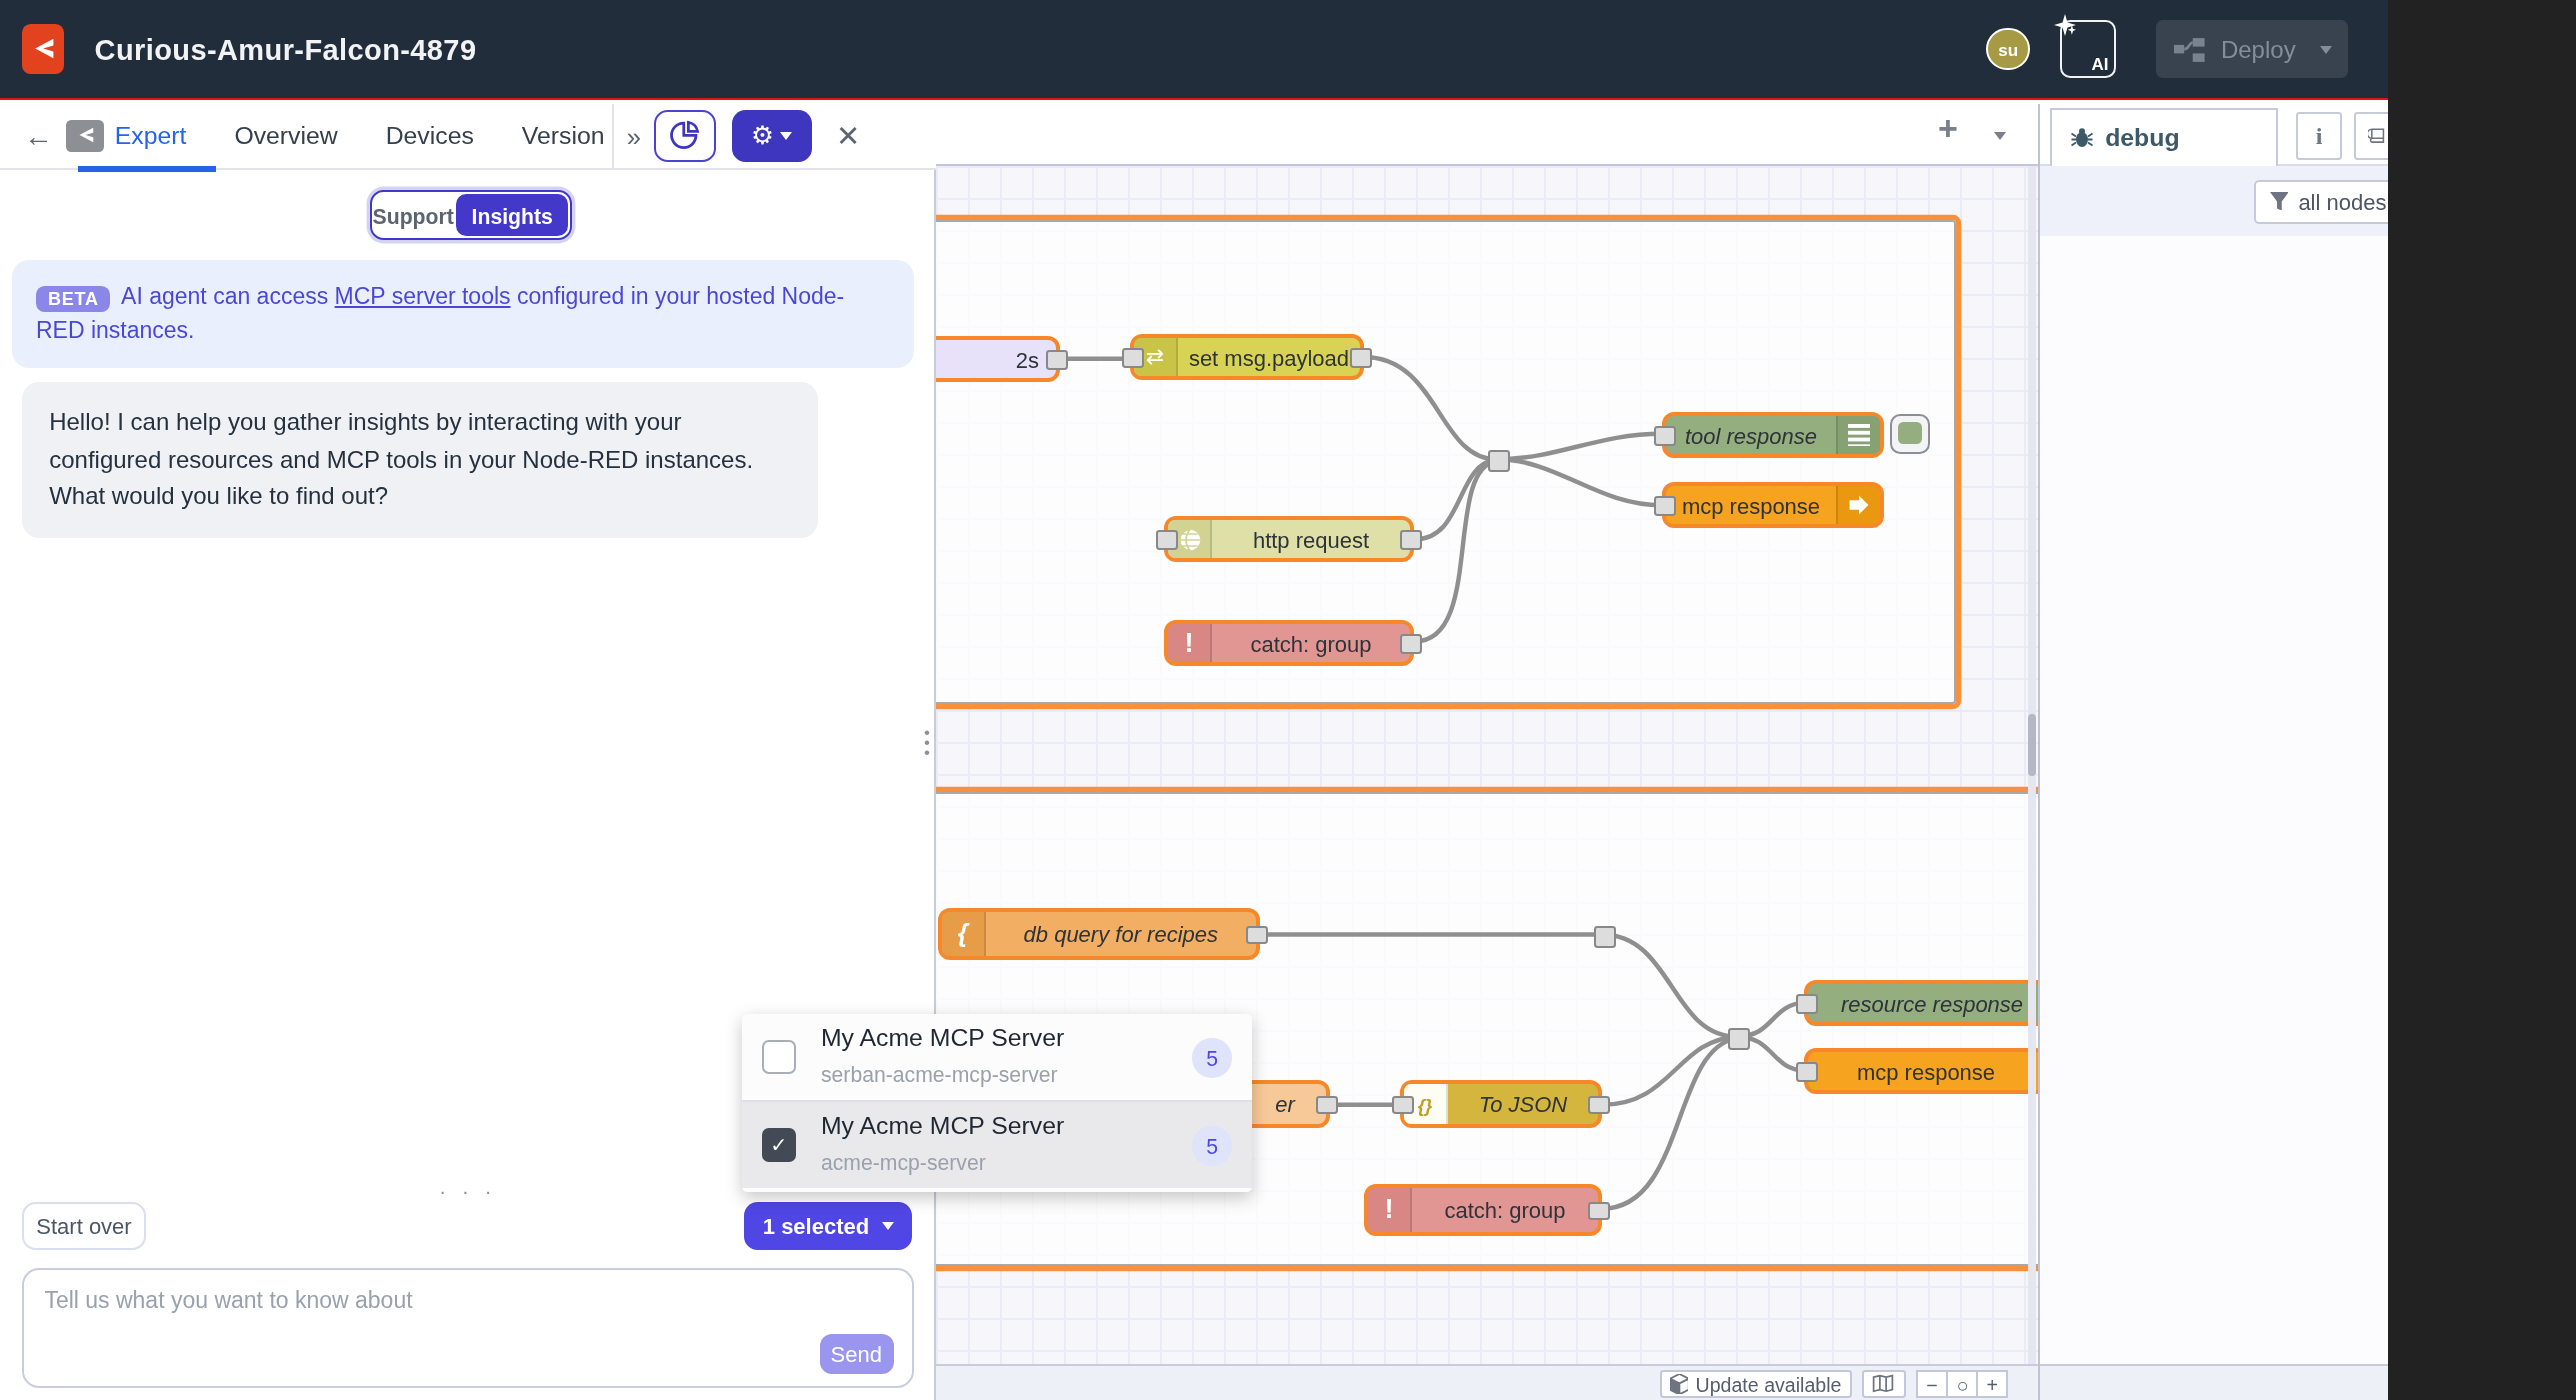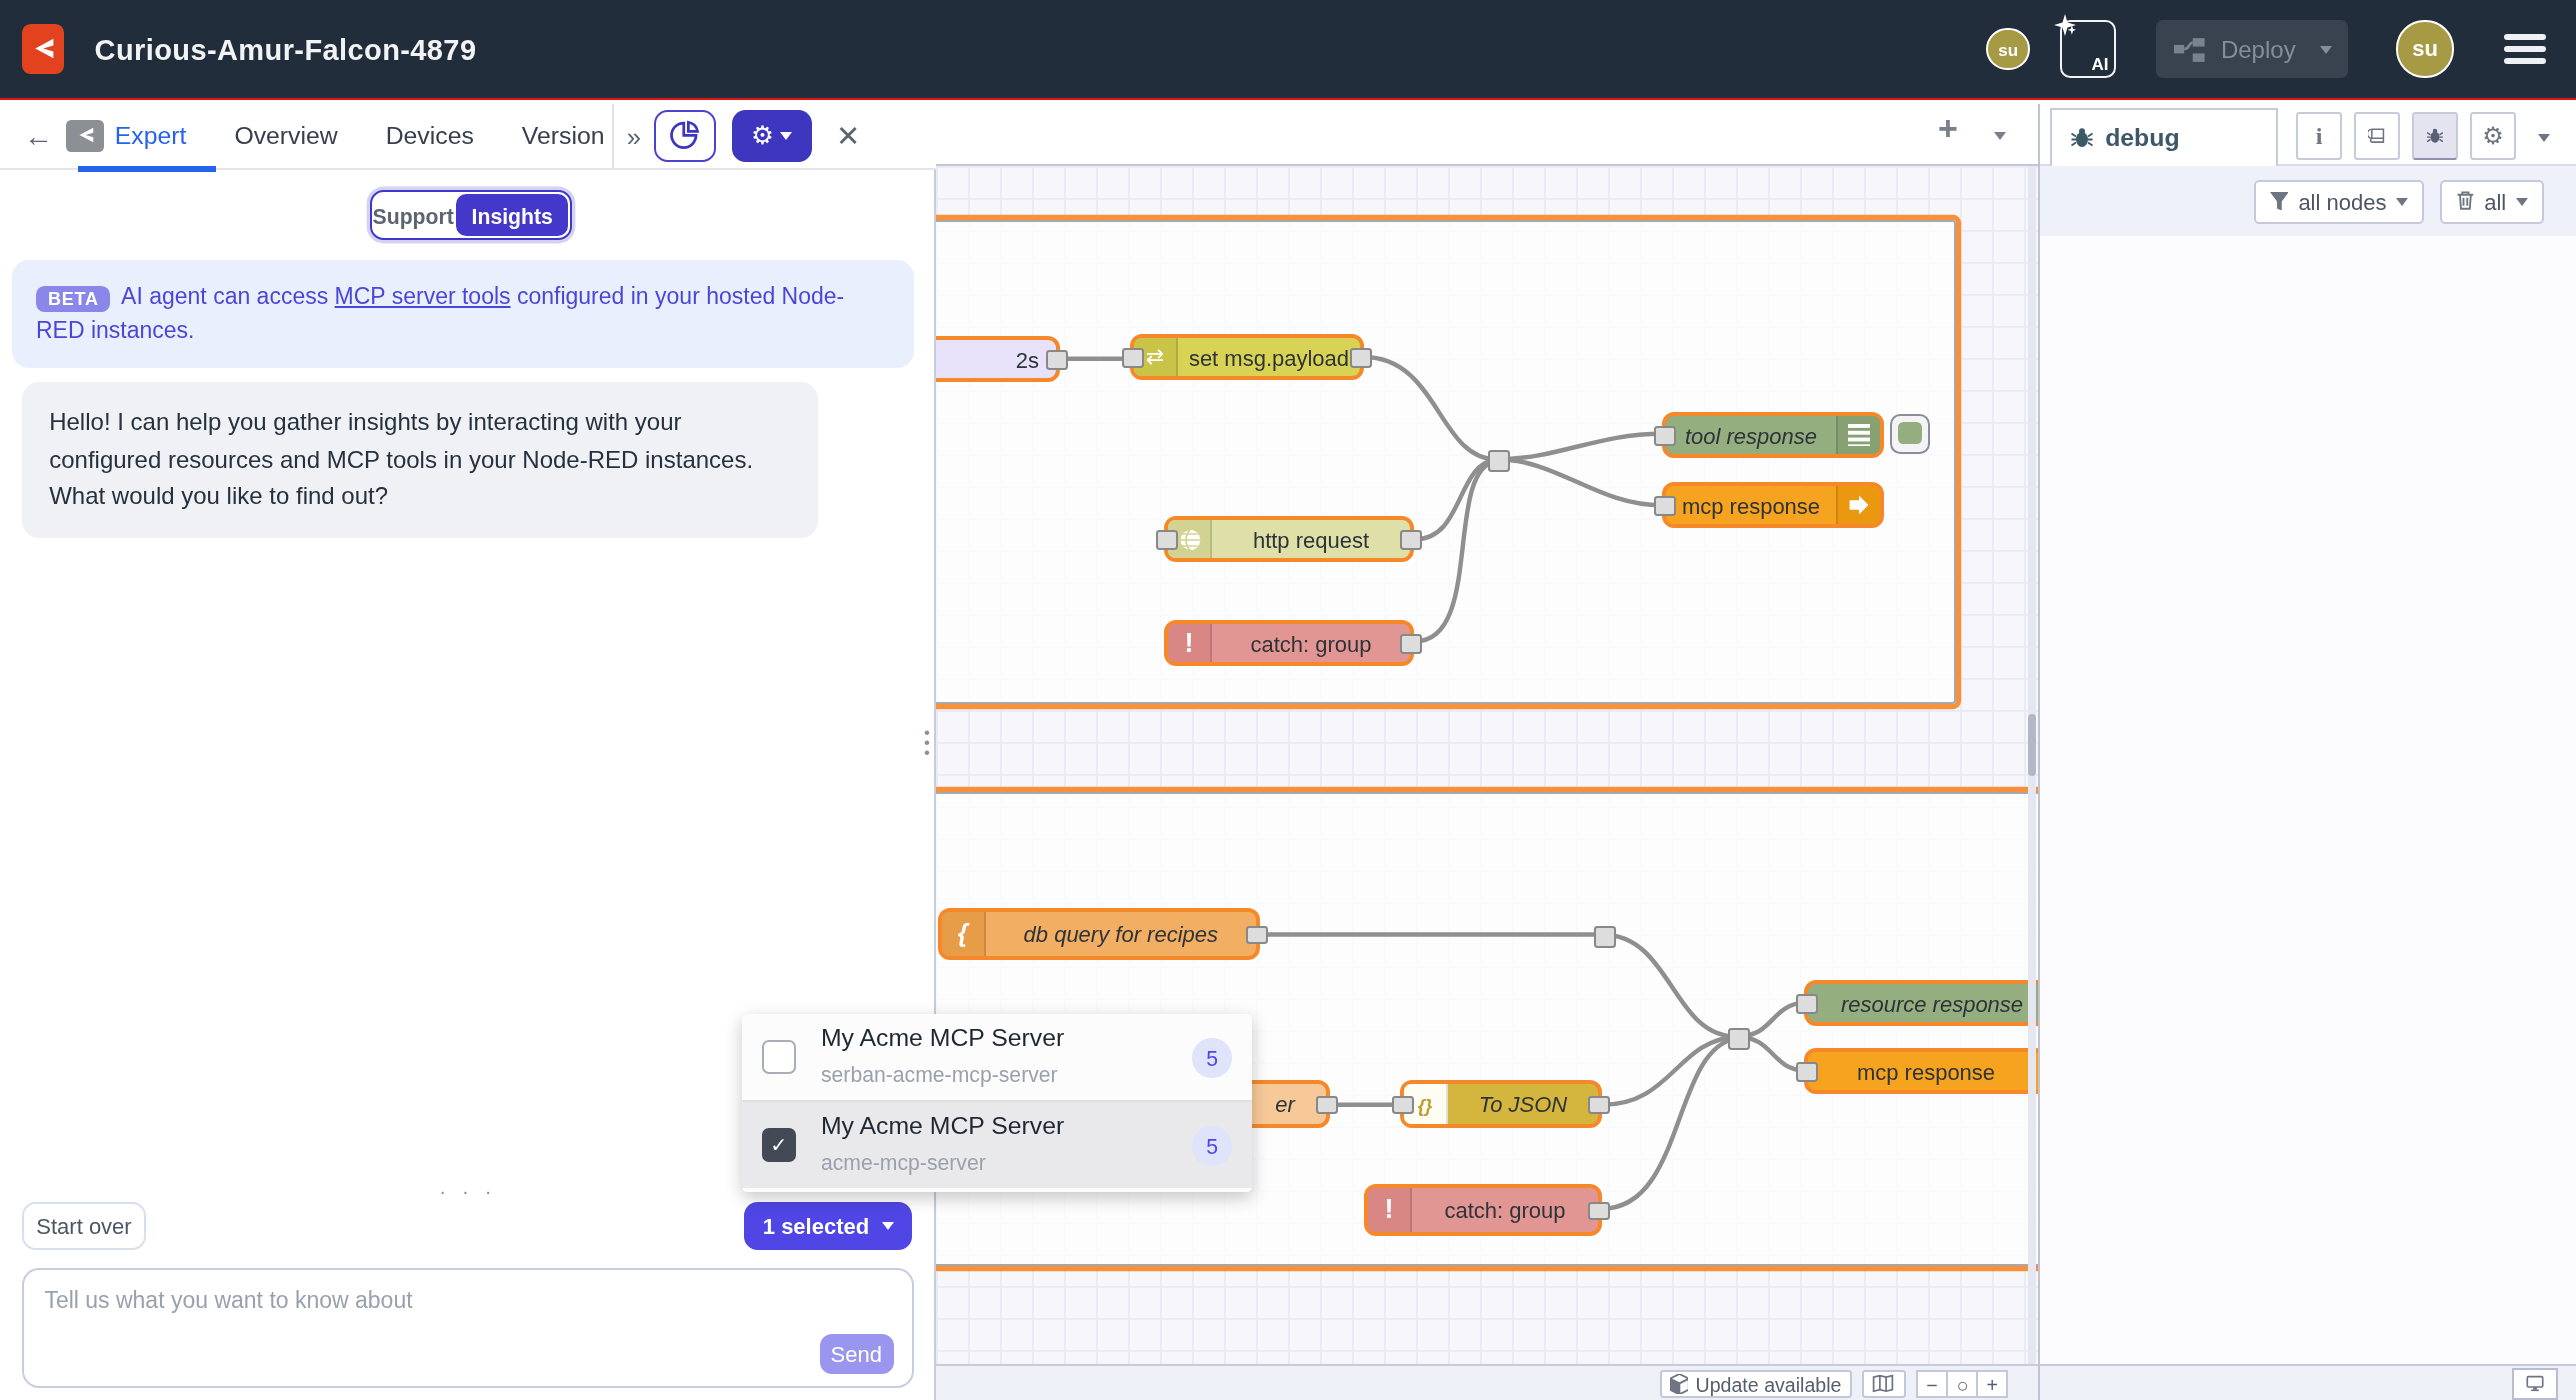--- a/index.html
+++ b/index.html
@@ -1,16 +1,16 @@
 <!DOCTYPE html>
 <html style="font-size:13.6px"><head>
 <meta charset="utf-8">
 <style>
   html,body{margin:0;padding:0;background:#222;overflow:hidden;}
-  #stage{width:2576px;height:1400px;position:relative;overflow:hidden;}
+  #stage{width:2388px;height:1400px;position:relative;overflow:hidden;}
   #app{width:1288px;height:700px;position:relative;transform:scale(2);transform-origin:0 0;
        font-family:"Liberation Sans","DejaVu Sans",sans-serif;background:#fff;}
   .abs{position:absolute;box-sizing:border-box;}
   
   #topbar{left:0;top:0;width:1288px;height:50px;background:#222d3b;border-bottom:1.7px solid #e01212;
           display:flex;align-items:center;z-index:60;}
   #logo{width:21px;height:25.6px;background:#e2431e;border-radius:4.3px;margin-left:11px;display:flex;align-items:center;justify-content:center;}
   #tb-title{color:#f2f3f5;font-size:14.5px;font-weight:bold;margin-left:15.3px;letter-spacing:0.2px;}
   .avatar{border-radius:50%;background:#a69b44;border:1.7px solid #fff;color:#fff;display:flex;align-items:center;justify-content:center;font-weight:bold;}
   #ai-btn{width:25.6px;height:27px;border:1.7px solid #f0f2f4;border-radius:5.1px;position:relative;color:#fff;}

